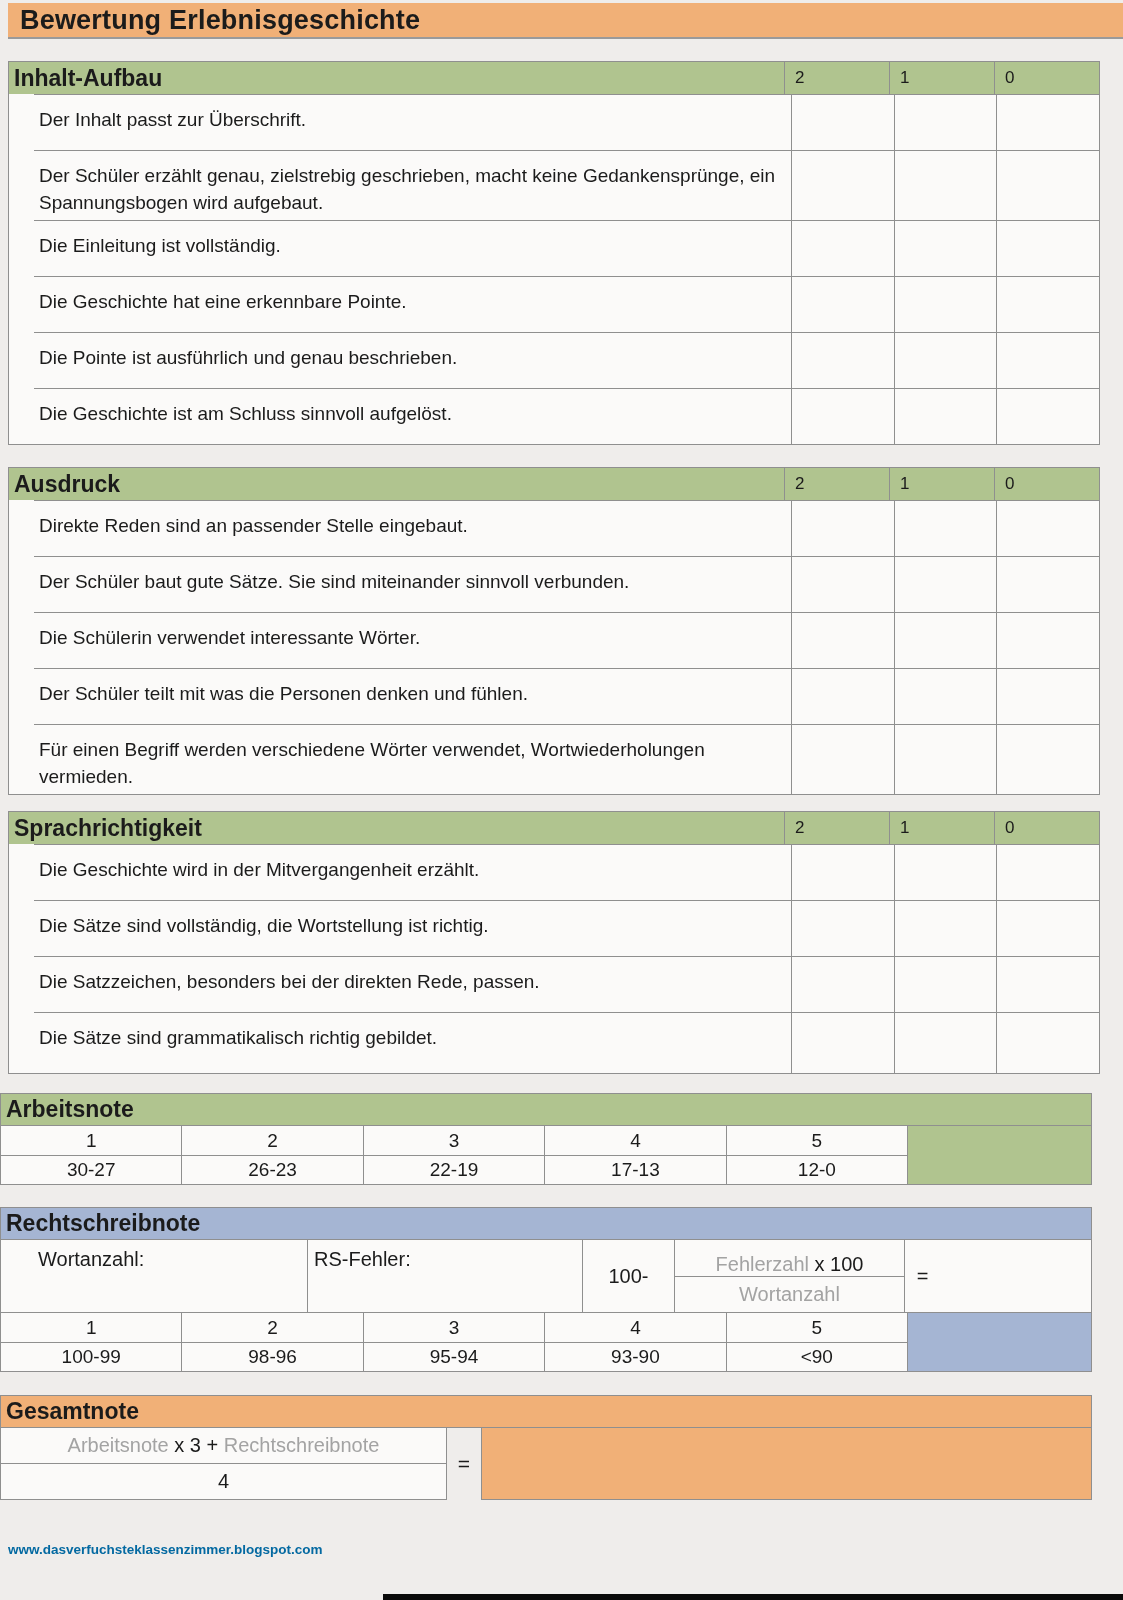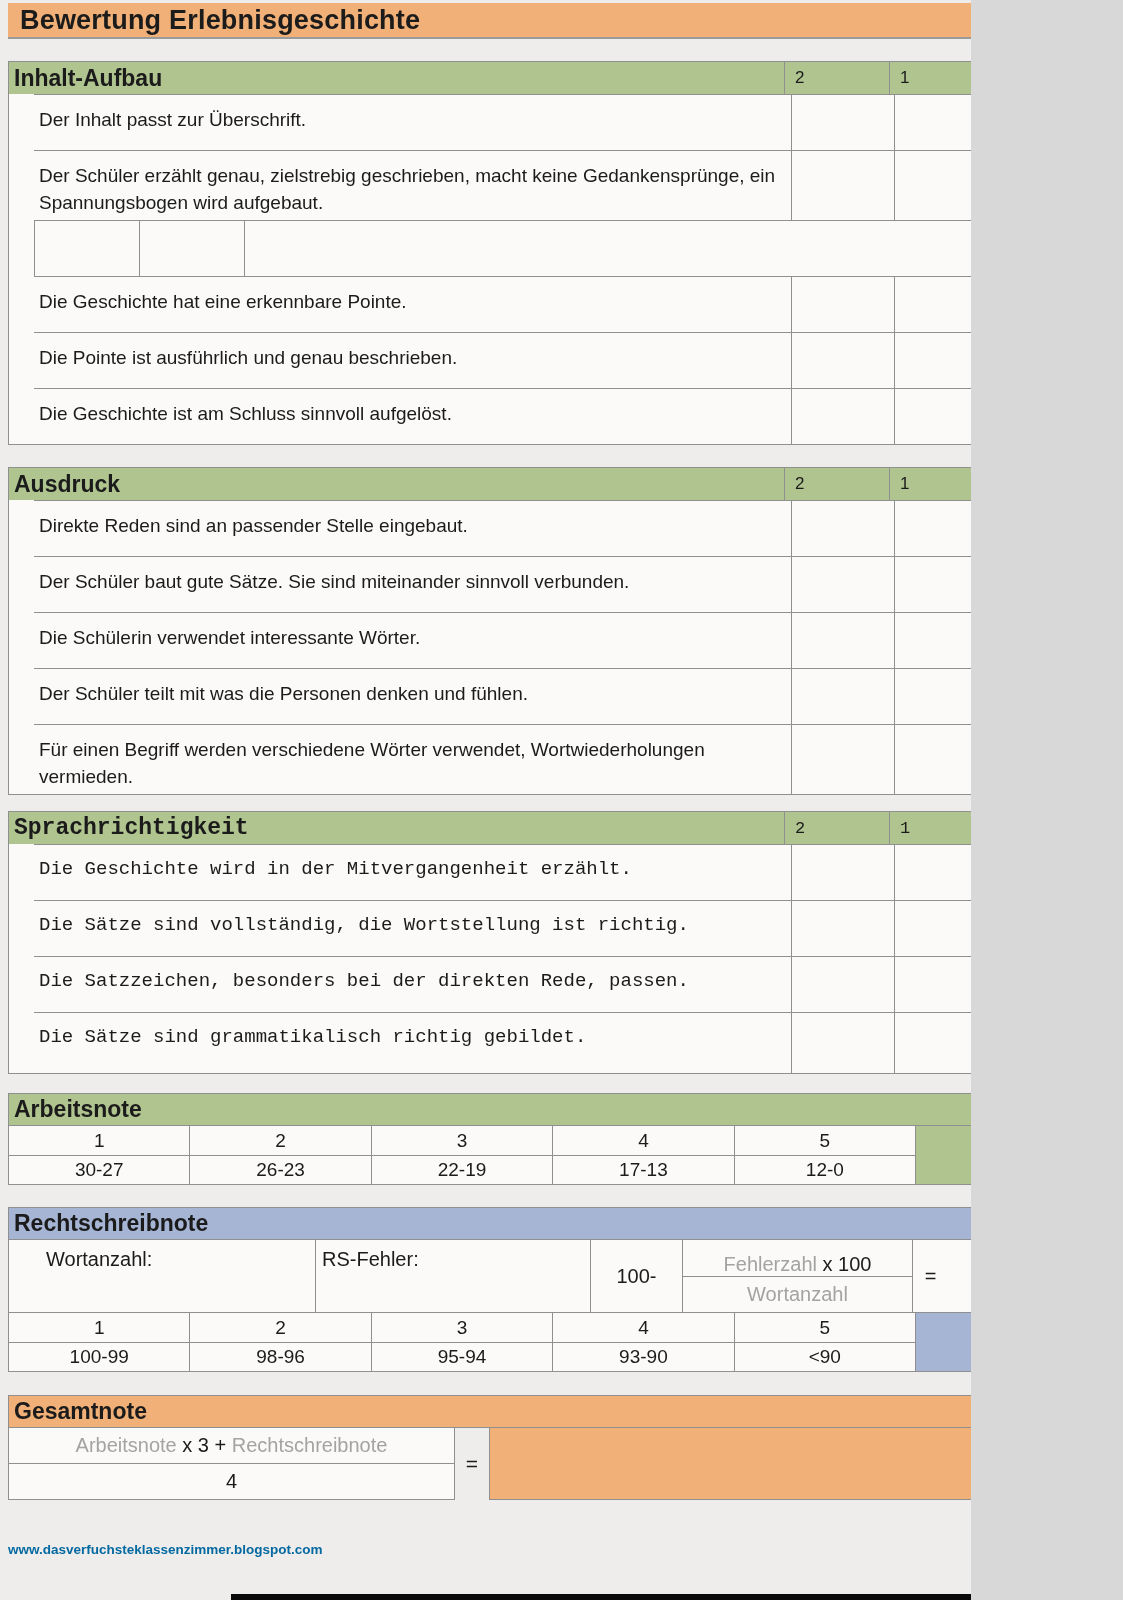--- a/index.html
+++ b/index.html
@@ -7,21 +7,21 @@
     --orange: #f1b077;
     --green:  #b0c48f;
     --blue:   #a5b5d3;
     --bdr:    #8f8f8f;
     --cellbg: #fbfaf9;
     --graytx: #a3a3a3;
     --ink:    #1b1b1b;
   }
   html, body { background:#d8d8d8; }
   .page {
-    width: 971px; height: 1600px;
+    width: 1123px; height: 1600px;
     background: #efedeb;
     position: relative;
     overflow: hidden;
     font-family: "Liberation Sans", "DejaVu Sans", sans-serif;
     color: var(--ink);
     padding-top: 3px;
   }
 
   
   .title-bar {
@@ -37,21 +37,21 @@
   }
 
   
   .rubric {
     margin-left: 8px;
     width: 1092px;
     border: 1px solid var(--bdr);
     background: var(--cellbg);
   }
   .mt22 { margin-top: 22px; }
-  .mt16 { margin-top: 16px; font-family: Liberation Mono, monospace; }
+  .mt16 { margin-top: 16px; }
   .mt19 { margin-top: 19px; }
   .mt23 { margin-top: 23px; }
 
   .row { display: flex; }
   .row + .row { border-top: 1px solid var(--bdr); }
   .tcell { width: 775px; }
   .scell { width: 105px; border-left: 1px solid var(--bdr); }
 
   .hdr-row { height: 32px; background: var(--green); }
   .hdr-row .tcell {
@@ -65,21 +65,21 @@
   }
 
   .body-row { min-height: 56px; background: var(--cellbg); margin-left: 25px; }
   .body-row.tall { min-height: 61px; }
   .body-row .tcell {
     font-size: 19px; line-height: 27px;
     padding: 11px 14px 4px 5px;
   }
 
   
-  .note-block { margin-left: 8px; width: 1092px; }
+  .note-block { margin-left: 0; width: 1092px; }
   .block-hdr {
     height: 33px;
     border: 1px solid var(--bdr);
     display: flex; align-items: center;
     font-weight: bold; font-size: 23px;
     padding-left: 5px;
   }
   .green-bg  { background: var(--green); }
   .blue-bg   { background: var(--blue); }
   .orange-bg { background: var(--orange); }
@@ -189,20 +189,21 @@
       <div class="scell"></div>
       <div class="scell"></div>
     </div>
     <div class="row body-row tall">
       <div class="tcell">Der Schüler erzählt genau, zielstrebig geschrieben, macht keine Gedankensprünge, ein Spannungsbogen wird aufgebaut.</div>
       <div class="scell"></div>
       <div class="scell"></div>
       <div class="scell"></div>
     </div>
     <div class="row body-row">
+      <div class="tcell">Die Einleitung ist vollständig.</div>
       <div class="scell"></div>
       <div class="scell"></div>
       <div class="scell"></div>
     </div>
     <div class="row body-row">
       <div class="tcell">Die Geschichte hat eine erkennbare Pointe.</div>
       <div class="scell"></div>
       <div class="scell"></div>
       <div class="scell"></div>
     </div>

